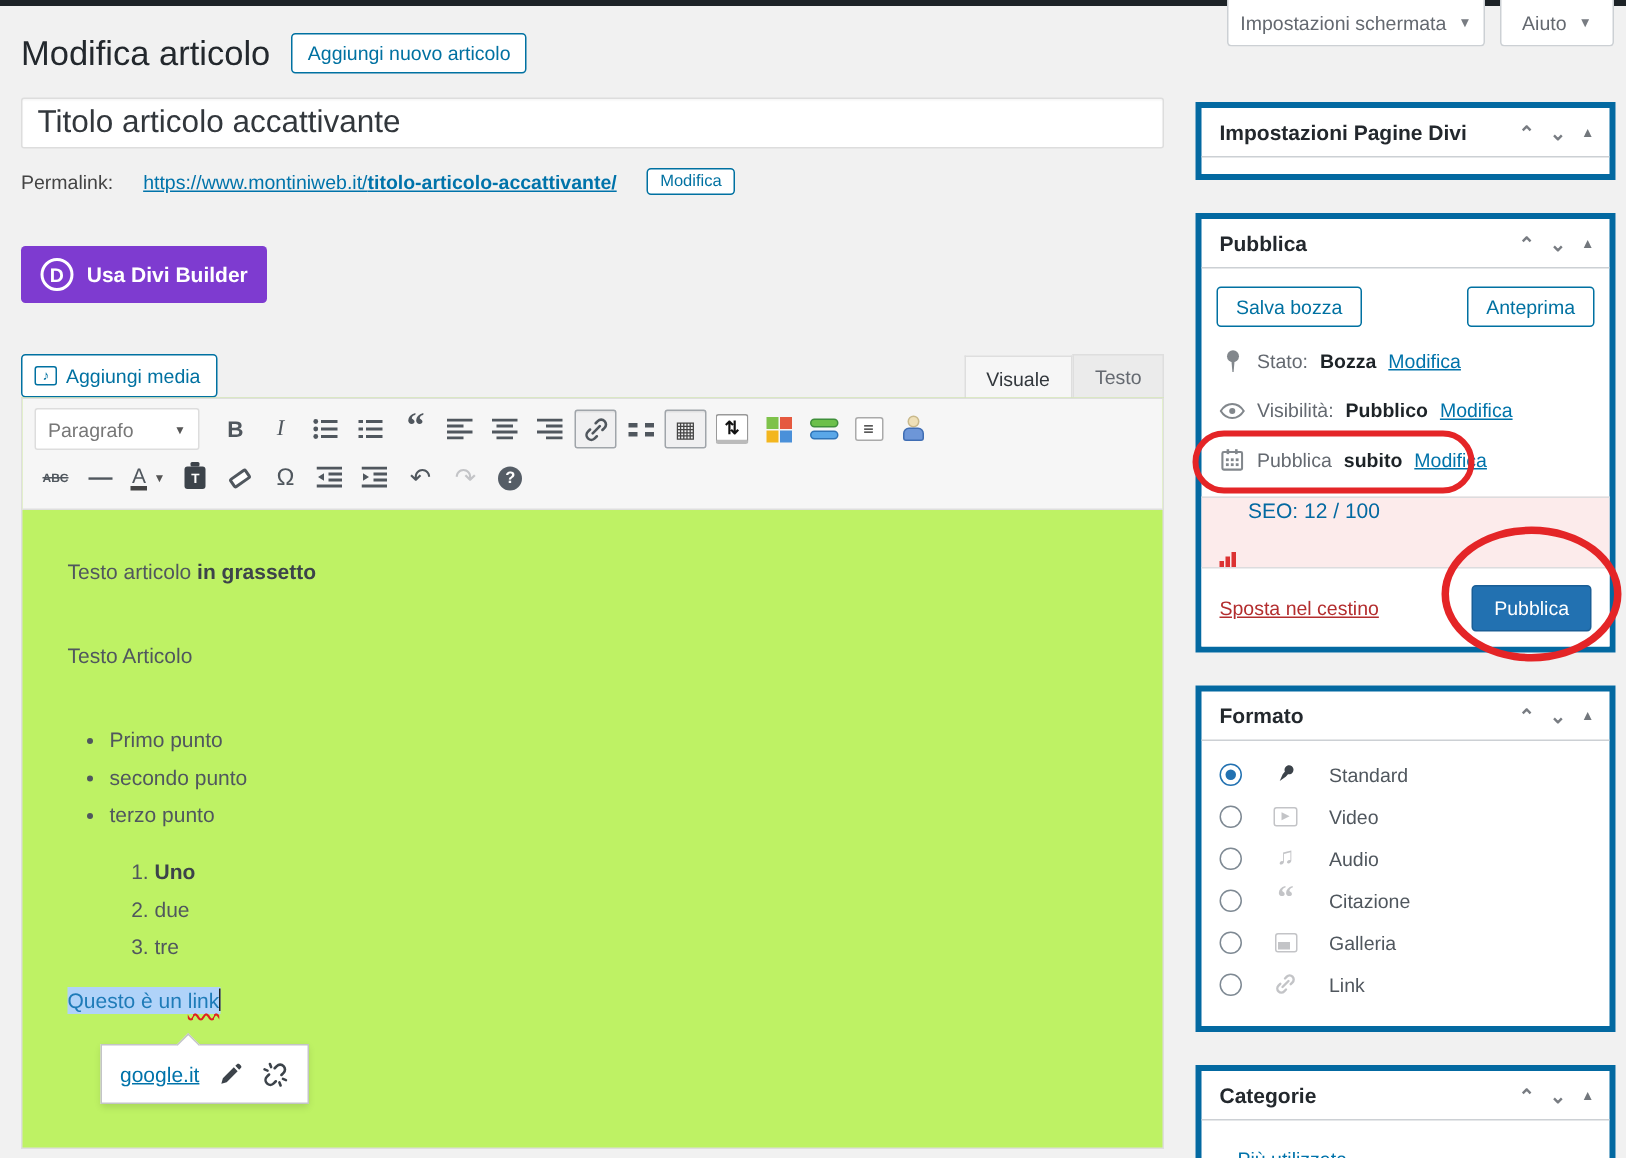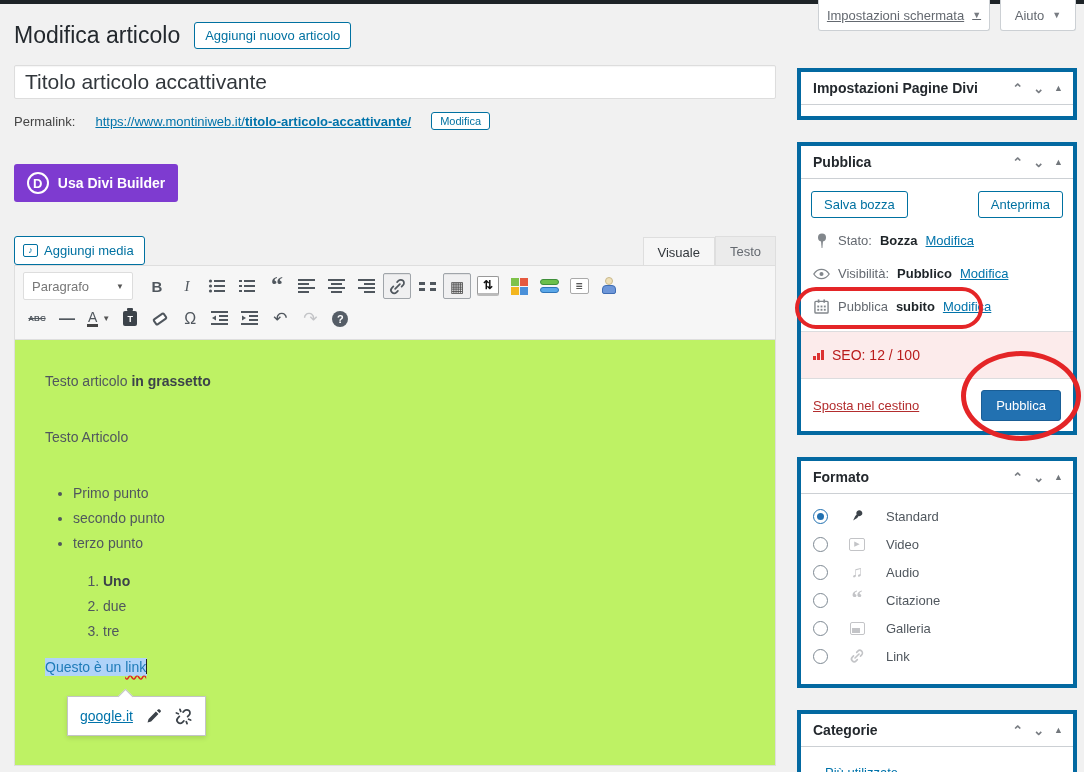--- a/index.html
+++ b/index.html
@@ -4,21 +4,21 @@
 <style>
   * { margin:0; padding:0; box-sizing:border-box; }
   html,body { width:1084px; height:772px; overflow:hidden; }
   body { background:#f1f1f1; font-family:"Liberation Sans", sans-serif; color:#3c434a; font-size:13px; position:relative; }
 
   .topbar { position:absolute; left:0; top:0; width:1084px; height:4px; background:#1d2327; }
 
   
   .hang-btn { position:absolute; top:0; height:31px; background:#fff; border:1px solid #ccd0d4; border-top:none; border-radius:0 0 3px 3px; color:#646970; font-size:13px; display:flex; align-items:center; justify-content:center; gap:8px; cursor:pointer; }
   .hang-btn .tri { font-size:9px; color:#787c82; }
-  .screen-options { right:94px; width:172px;text-decoration:underline; }
+  .screen-options { right:94px; width:172px; }
   .help-btn { right:8px; width:76px; }
 
   .left-col { position:absolute; left:14px; top:14px; width:762px; }
 
   .page-head { display:flex; align-items:center; gap:14px; margin:8px 0 16px; }
   .page-title { font-size:23px; font-weight:400; color:#23282d; }
   .add-new { border:1px solid #0071a1; color:#0071a1; background:#fff; border-radius:3px; font-size:13px; padding:5px 10px; cursor:pointer; }
 
   .title-field { width:762px; height:34px; border:1px solid #ddd; border-radius:2px; padding:3px 10px; font-size:21px; color:#32373c; font-family:"Liberation Sans", sans-serif; background:#fff; box-shadow:0 1px 1px rgba(0,0,0,.04) inset; }
 
@@ -99,21 +99,21 @@
   .toggle-tri { font-size:9px; color:#72777c; }
   .p-divi .panel-body { height:11px; }
 
   .pub-minor { padding:12px 10px 0; display:flex; justify-content:space-between; }
   .btn-secondary { border:1px solid #0071a1; color:#0071a1; background:#fff; border-radius:3px; font-size:13px; padding:5px 12px; cursor:pointer; }
   .misc { margin-top:6px; padding-bottom:8px; }
   .misc-row { height:33px; display:flex; align-items:center; gap:8px; padding:0 12px; font-size:13px; color:#646970; }
   .misc-row b { color:#1d2327; }
   .misc-row a { color:#0073aa; text-decoration:underline; }
   .mi { width:17px; display:flex; justify-content:center; color:#82878c; }
-  .seo-row { border-top:1px solid #dcdcde; background:#fcebeb; height:47px; display:flex; align-items:center; gap:8px; padding:0 12px; color:#b91c1c; font-size:14px; }
+  .seo-row { border-top:1px solid #dcdcde; background:#fcebeb; height:47px; display:flex; gap:8px; padding:0 12px; color:#0369a1; font-size:14px; }
   .seo-ic { display:flex; align-items:flex-end; gap:1px; }
   .seo-ic span { width:3px; background:#dc3232; display:inline-block; }
   .pub-footer { border-top:1px solid #dcdcde; height:53px; display:flex; align-items:center; justify-content:space-between; padding:0 12px; background:#fff; }
   .trash { color:#b32d2e; text-decoration:underline; font-size:13px; }
   .btn-primary { background:#2271b1; border:1px solid #1a5e96; color:#fff; border-radius:3px; font-size:13px; padding:7px 14px; cursor:pointer; }
 
   .fmt-body { padding:8px 0 14px; }
   .fmt-row { height:28px; display:flex; align-items:center; gap:19px; padding:0 12px; color:#50575e; font-size:13px; }
   .radio { width:15px; height:15px; border:1px solid #7e8993; border-radius:50%; background:#fff; position:relative; flex:none; }
   .radio.on { border-color:#2271b1; }

